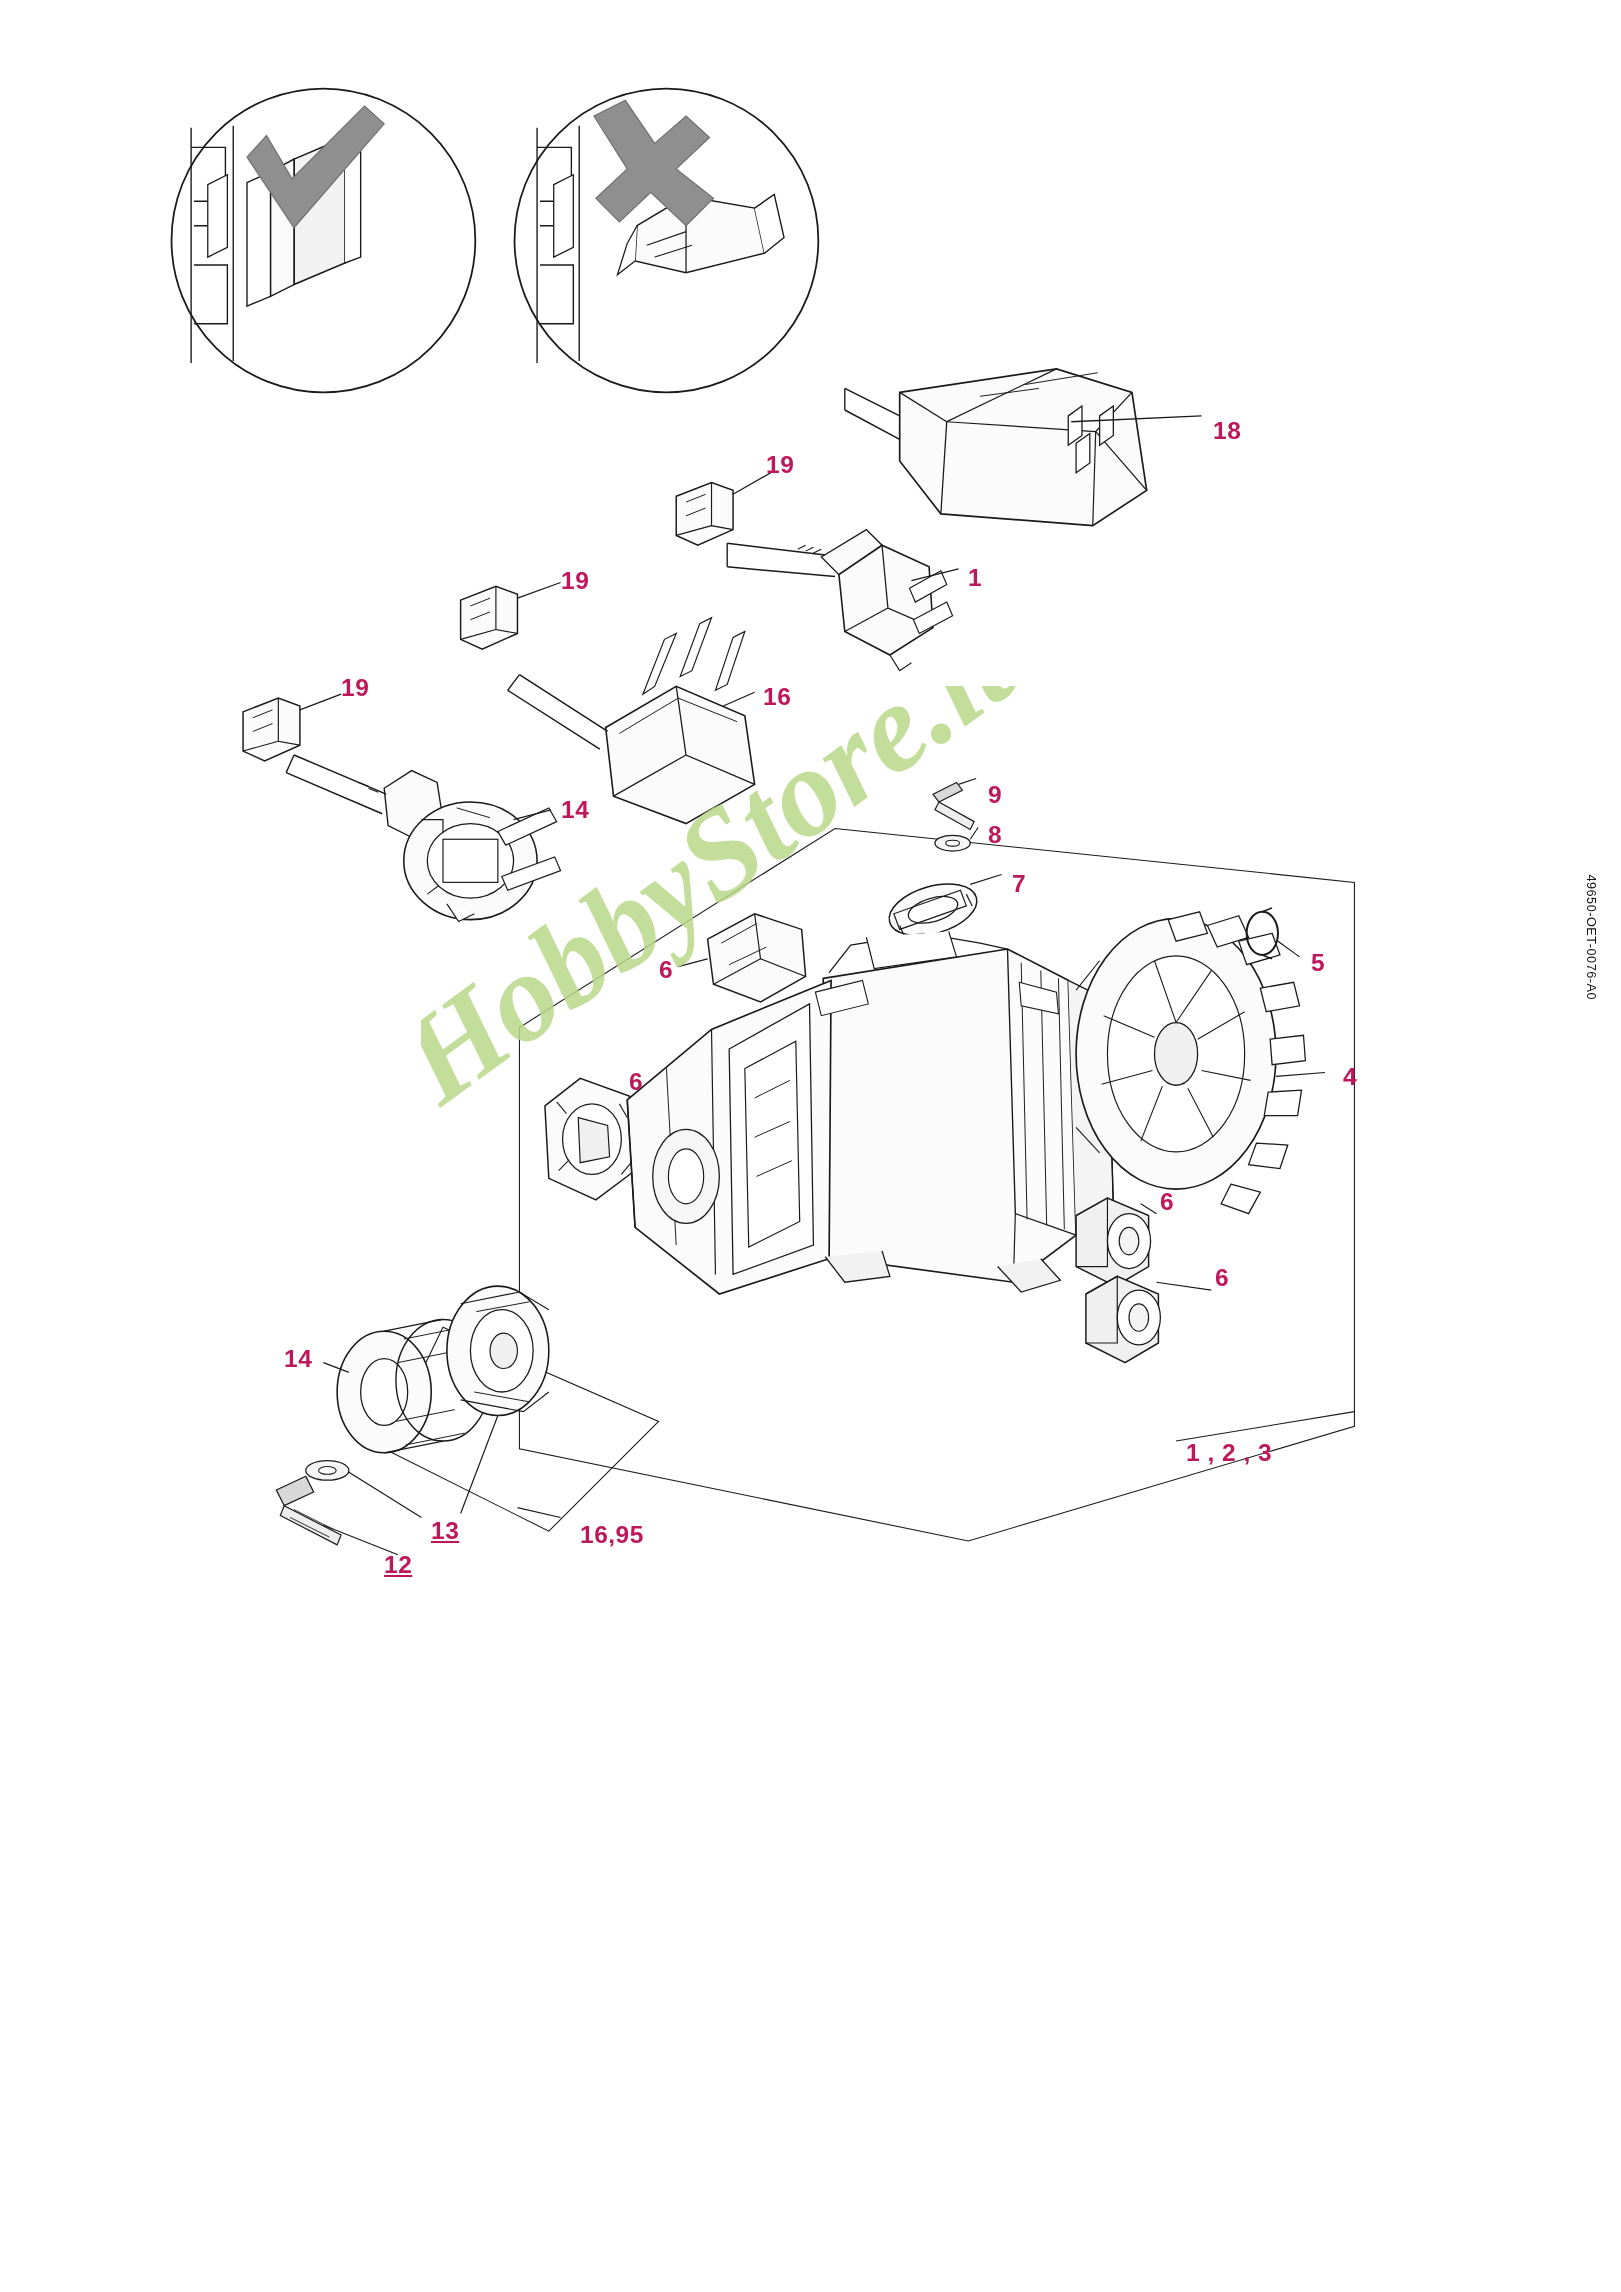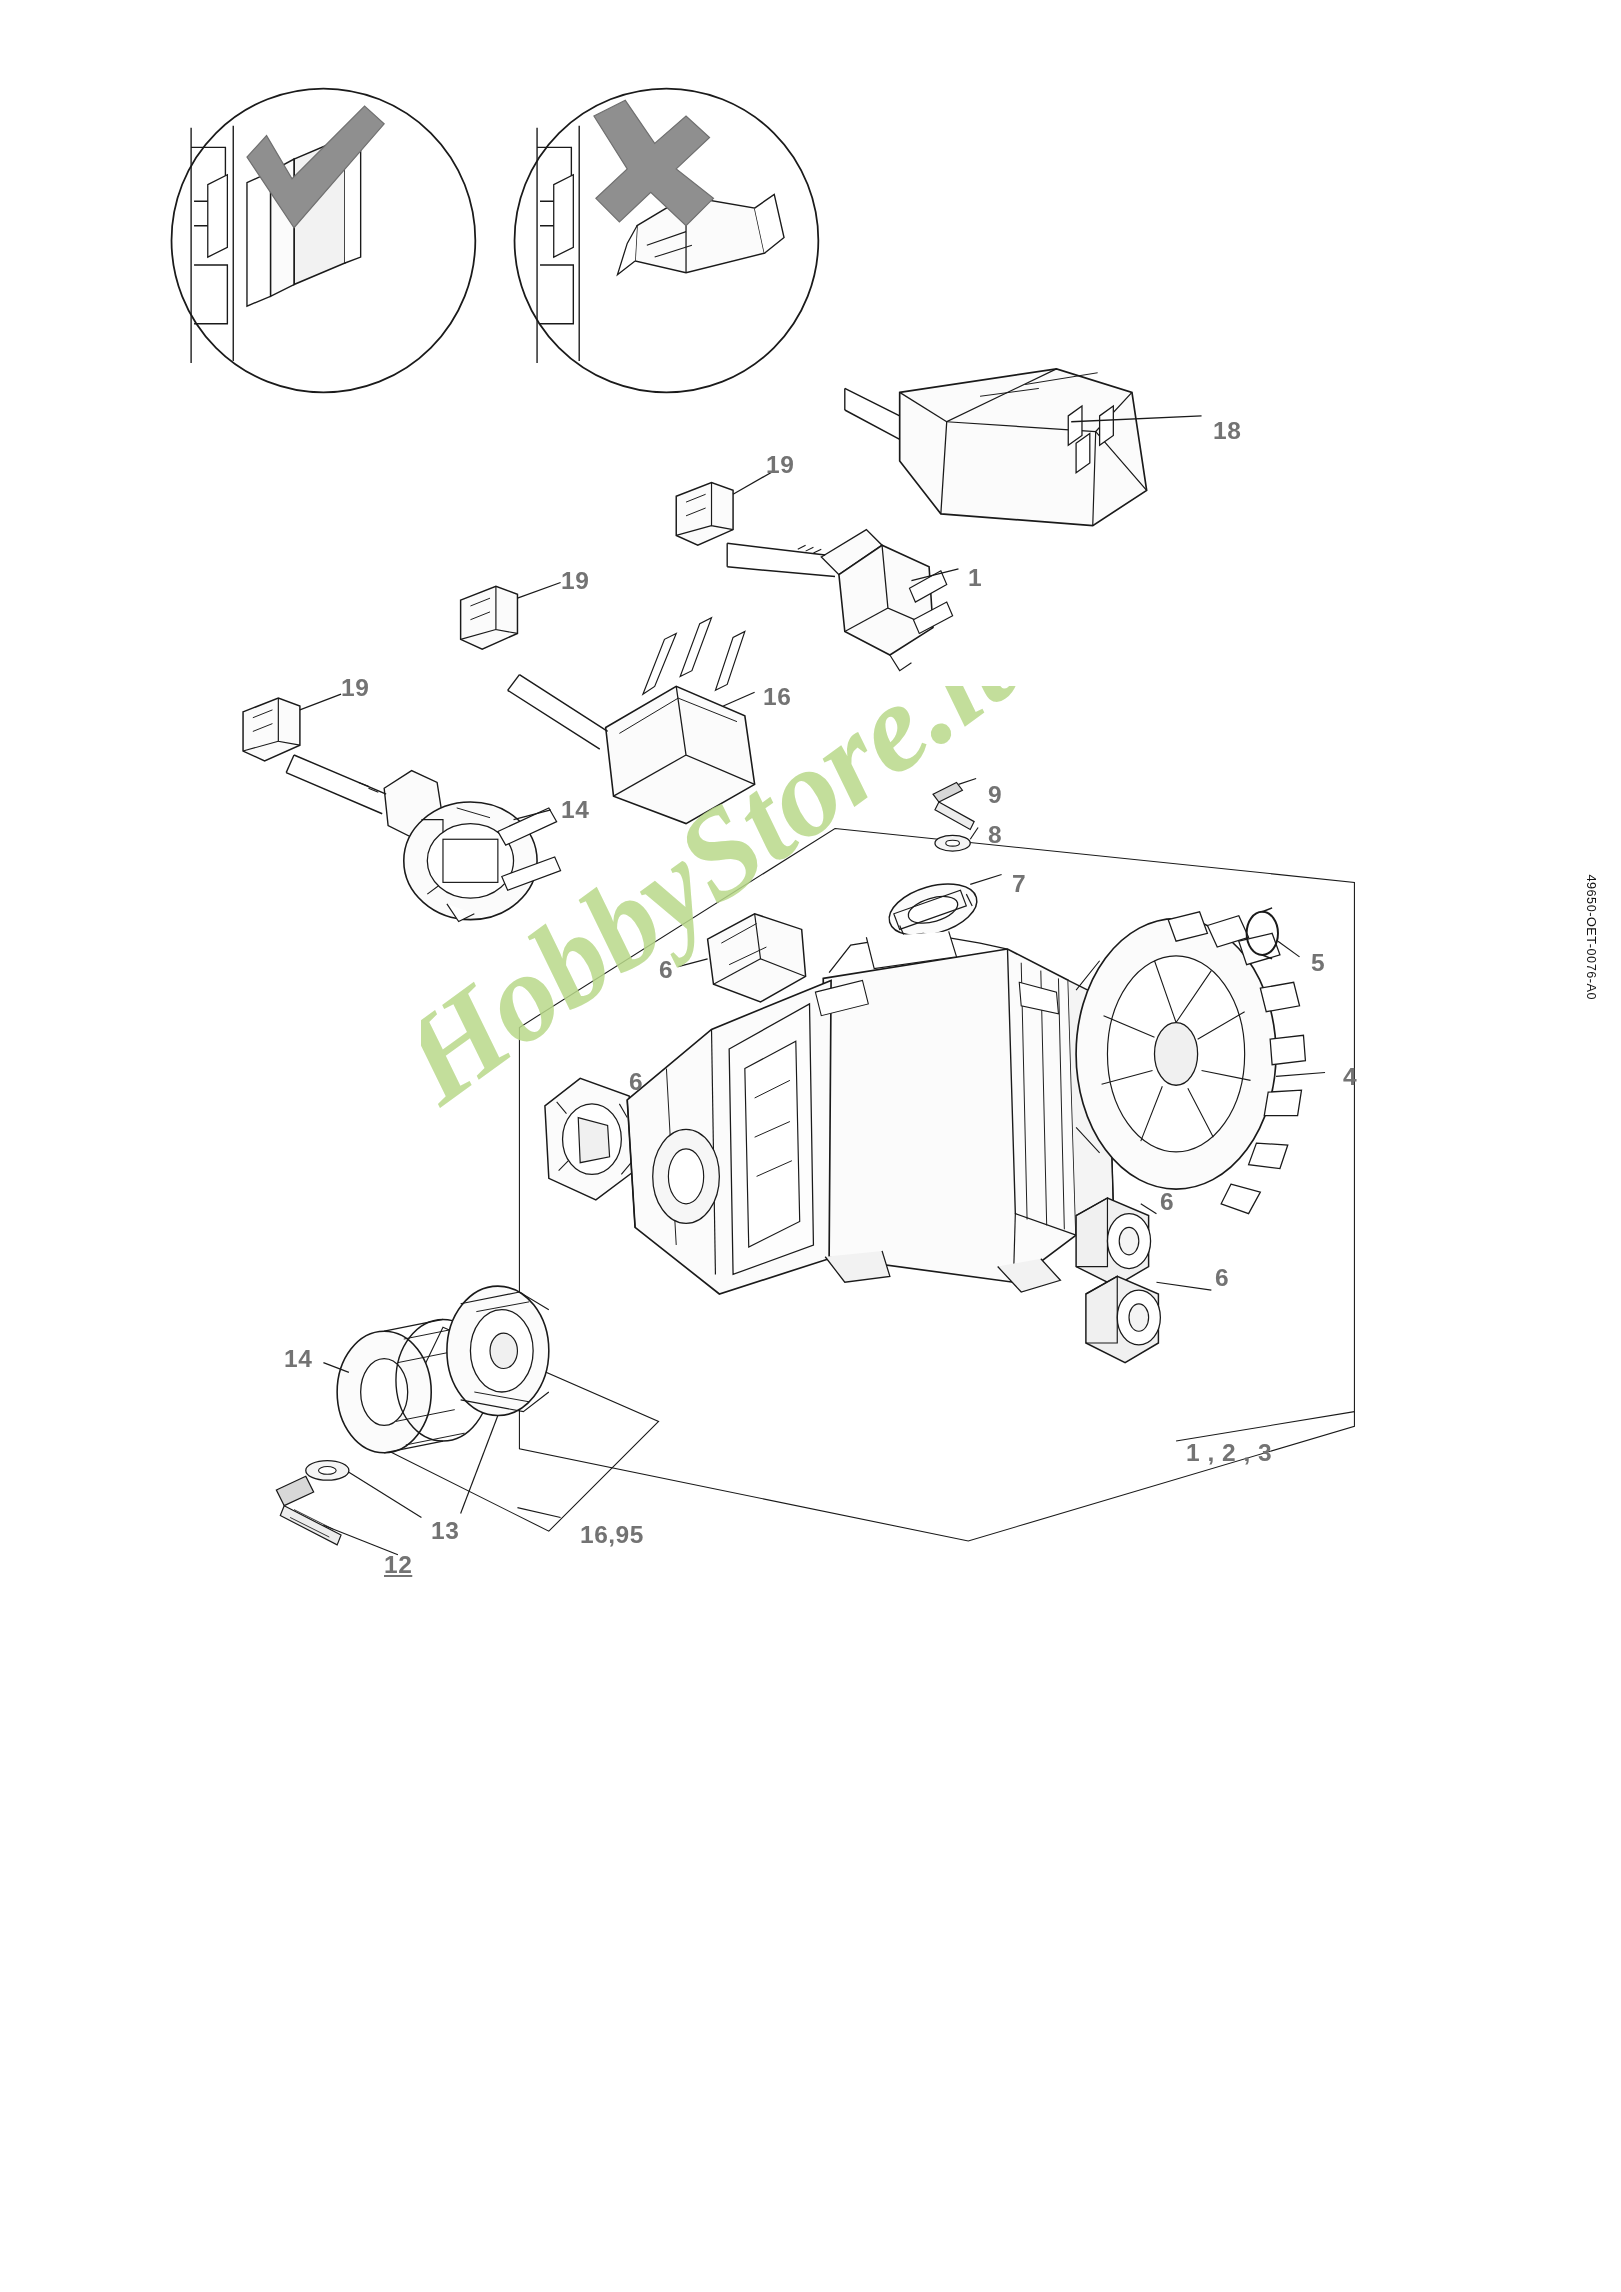--- a/index.html
+++ b/index.html
@@ -22,21 +22,21 @@
     left: 0;
     top: 0;
     width: 1621px;
     height: 2293px;
   }
   .callout {
     position: absolute;
     font-family: "Liberation Sans", sans-serif;
     font-weight: bold;
     font-size: 24.5px;
-    color: #737373;
+    color: #be185d;
     white-space: nowrap;
     letter-spacing: 0.5px;
   }
   .watermark {
     position: absolute;
     left: 421px;
     top: 686px;
     width: 706px;
     height: 549px;
     pointer-events: none;
@@ -361,20 +361,20 @@
   <div class="callout" style="left:988px; top:821px;">8</div>
   <div class="callout" style="left:1012px; top:870px;">7</div>
   <div class="callout" style="left:1311px; top:949px;">5</div>
   <div class="callout" style="left:659px; top:956px;">6</div>
   <div class="callout" style="left:1343px; top:1063px;">4</div>
   <div class="callout" style="left:629px; top:1068px;">6</div>
   <div class="callout" style="left:1160px; top:1188px;">6</div>
   <div class="callout" style="left:1215px; top:1264px;">6</div>
   <div class="callout" style="left:284px; top:1345px;text-align:right;">14</div>
   <div class="callout" style="left:1186px; top:1433px;margin-top:6px;">1 , 2 , 3</div>
-  <div class="callout" style="left:431px; top:1517px;">13</div>
+  <div class="callout" style="left:431px; top:1517px;text-decoration:underline;">13</div>
   <div class="callout" style="left:580px; top:1521px;">16,95</div>
   <div class="callout" style="left:384px; top:1551px;text-decoration:underline;">12</div>
 
   <div class="doccode">49650-OET-0076-A0</div>
 
 </div>
 
 
 </body></html>

